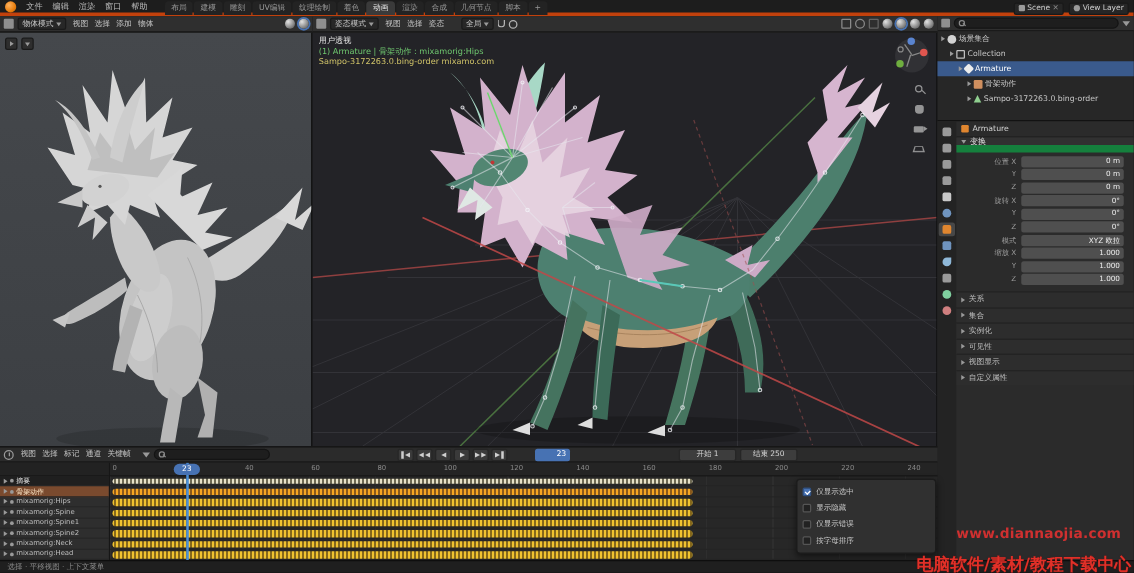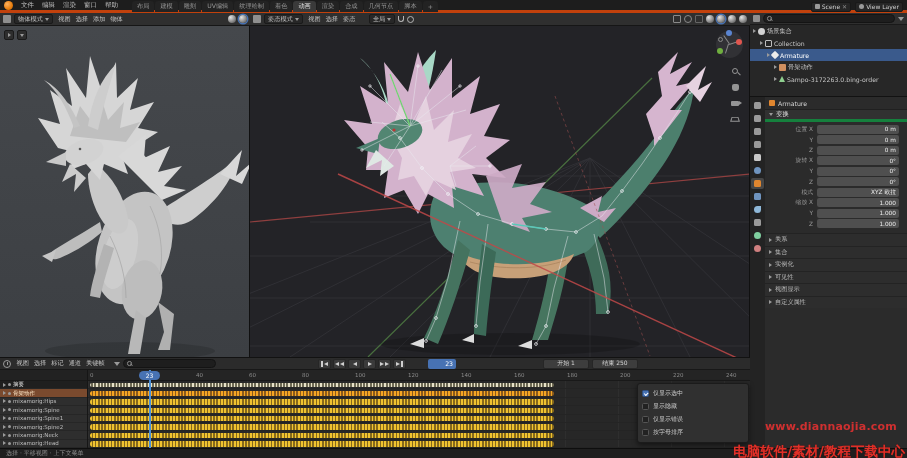--- a/index.html
+++ b/index.html
@@ -74,21 +74,21 @@
 .ic-object .pt-ic{background:#e0862f}
 .ic-modifiers .pt-ic{background:#6f94bf}
 .ic-physics .pt-ic{background:#8fb8d8;border-radius:50% 0 50% 50%}
 .ic-data .pt-ic{background:#7fcf9f}
 .ic-material .pt-ic{background:#cf7f7f}
 .ic-world .pt-ic{background:#6f94bf}
 .ic-scene .pt-ic{background:#c9c9c9}
 #pcontent{flex:1;overflow:hidden}
 #pcrumb{height:13px;display:flex;align-items:center;gap:3px;font-size:6.2px;color:#d5d5d5;padding:0 4px;border-bottom:1px solid #202020}
 .bc-ic{width:6px;height:6px;background:#e0862f;border-radius:1px}
-#transform-hdr{height:12px;display:flex;align-items:center;gap:3px;background:#313131;font-size:6.4px;color:#e0e0e0;padding:0 4px;border-bottom:3px solid #15803d}
+#transform-hdr{height:12px;display:flex;align-items:center;gap:3px;background:#313131;font-size:6.4px;color:#e0e0e0;padding:0 4px;border-bottom:6px solid #15803d}
 .pfield{display:flex;align-items:center;height:10.5px;padding-right:8px}
 .pfield .lab{flex:0 0 52px;text-align:right;font-size:5.8px;color:#9b9b9b;padding-right:4px;white-space:nowrap;overflow:hidden}
 .pfield .val{flex:1;background:#4f4f4f;border-radius:2px;height:9px;font-size:5.8px;color:#efefef;display:flex;align-items:center;justify-content:flex-end;padding:0 3px}
 .psec{height:12.5px;display:flex;align-items:center;gap:3px;font-size:6.2px;color:#bdbdbd;padding:0 4px;border-top:1px solid #232323;background:#2d2d2d}
 
 #dope-header{left:0;top:357px;width:750px;height:13px;background:#2b2b2b;border-top:1px solid #121212;border-bottom:1px solid #181818;display:flex;align-items:center;gap:3px;padding:0 3px;font-size:6.2px;color:#c4c4c4;z-index:6}
 .clock{width:8px;height:8px;border:1px solid #9a9a9a;border-radius:50%;position:relative}
 .clock::after{content:"";position:absolute;left:3px;top:1.5px;width:1px;height:3px;background:#9a9a9a}
 #transport{position:absolute;left:318px;display:flex;gap:2px}
 .t-btn{width:13px;height:10px;background:#3a3a3a;border:1px solid #262626;border-radius:2px;display:flex;align-items:center;justify-content:center;gap:1px}
@@ -340,20 +340,25 @@
         <circle cx="210" cy="60" r="1.2"></circle>
           <circle cx="112" cy="124" r="1.2"></circle>
           <circle cx="240" cy="140" r="1.2"></circle>
       </g>
       <line x1="262" y1="198" x2="296" y2="203" stroke="#59c8b8" stroke-width="1.6"></line>
       <line x1="160" y1="100" x2="140" y2="48" stroke="#6fd36f" stroke-width="1.2"></line>
     </g>
     <line x1="88" y1="148" x2="500" y2="338" stroke="#c04848" stroke-width="1.4" opacity="0.85"></line>
     <line x1="305" y1="70" x2="400" y2="330" stroke="#a05050" stroke-width="1" stroke-dasharray="3,3" opacity="0.55"></line>
   </svg>
+  <div id="vp-overlay" class="abs">
+    <div class="l1">用户透视</div>
+    <div class="l2">(1) Armature | 骨架动作 : mixamorig:Hips</div>
+    <div class="l3">Sampo-3172263.0.bing-order mixamo.com</div>
+  </div>
   <div id="gizmo" class="abs">
     <span class="gz-line" style="left:13px;top:13px;width:10px;transform:rotate(-18deg)"></span>
     <span class="gz-line" style="left:13px;top:13px;width:10px;transform:rotate(108deg)"></span>
     <span class="gz-line" style="left:13px;top:13px;width:10px;transform:rotate(-125deg)"></span>
     <span class="gz-dot" style="width:6px;height:6px;background:#e0564f;right:1px;top:8px"></span>
     <span class="gz-dot" style="width:6px;height:6px;background:#5a84d0;left:10px;top:-1px"></span>
     <span class="gz-dot" style="width:6px;height:6px;background:#6fae3f;left:1px;bottom:4px"></span>
     <span class="gz-dot" style="width:5px;height:5px;border:1px solid #888;left:2px;top:6px"></span>
   </div>
   <div class="navic abs">

